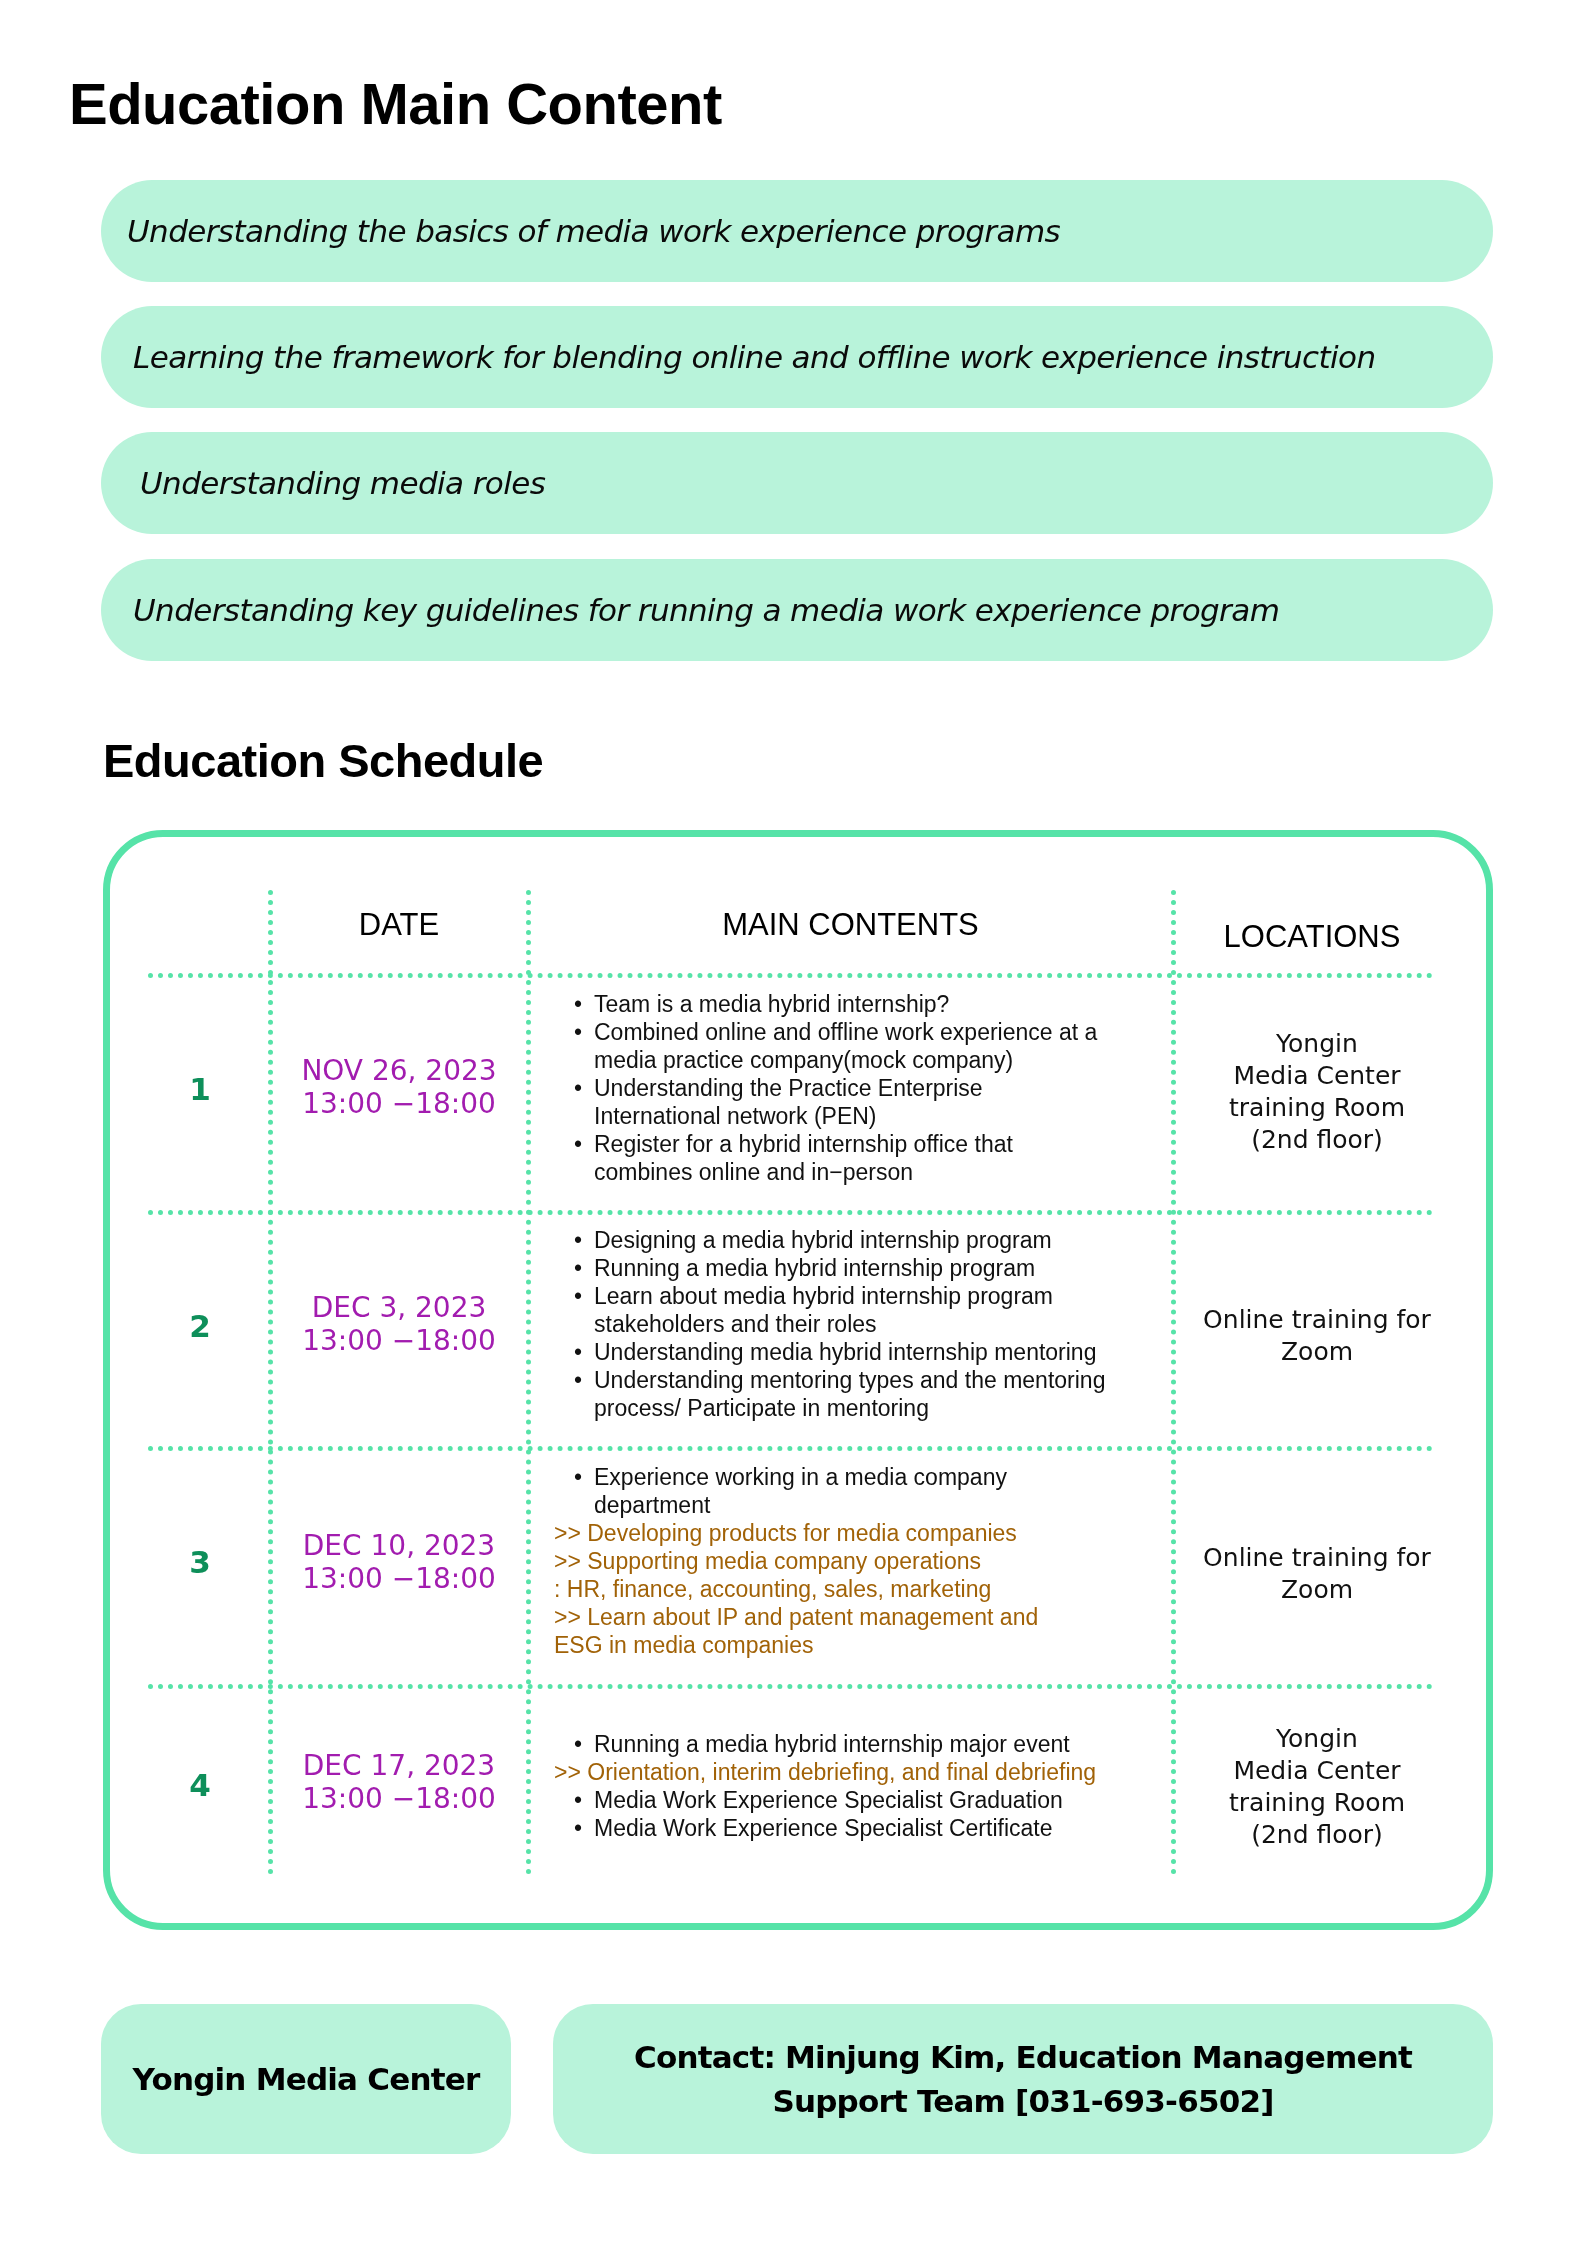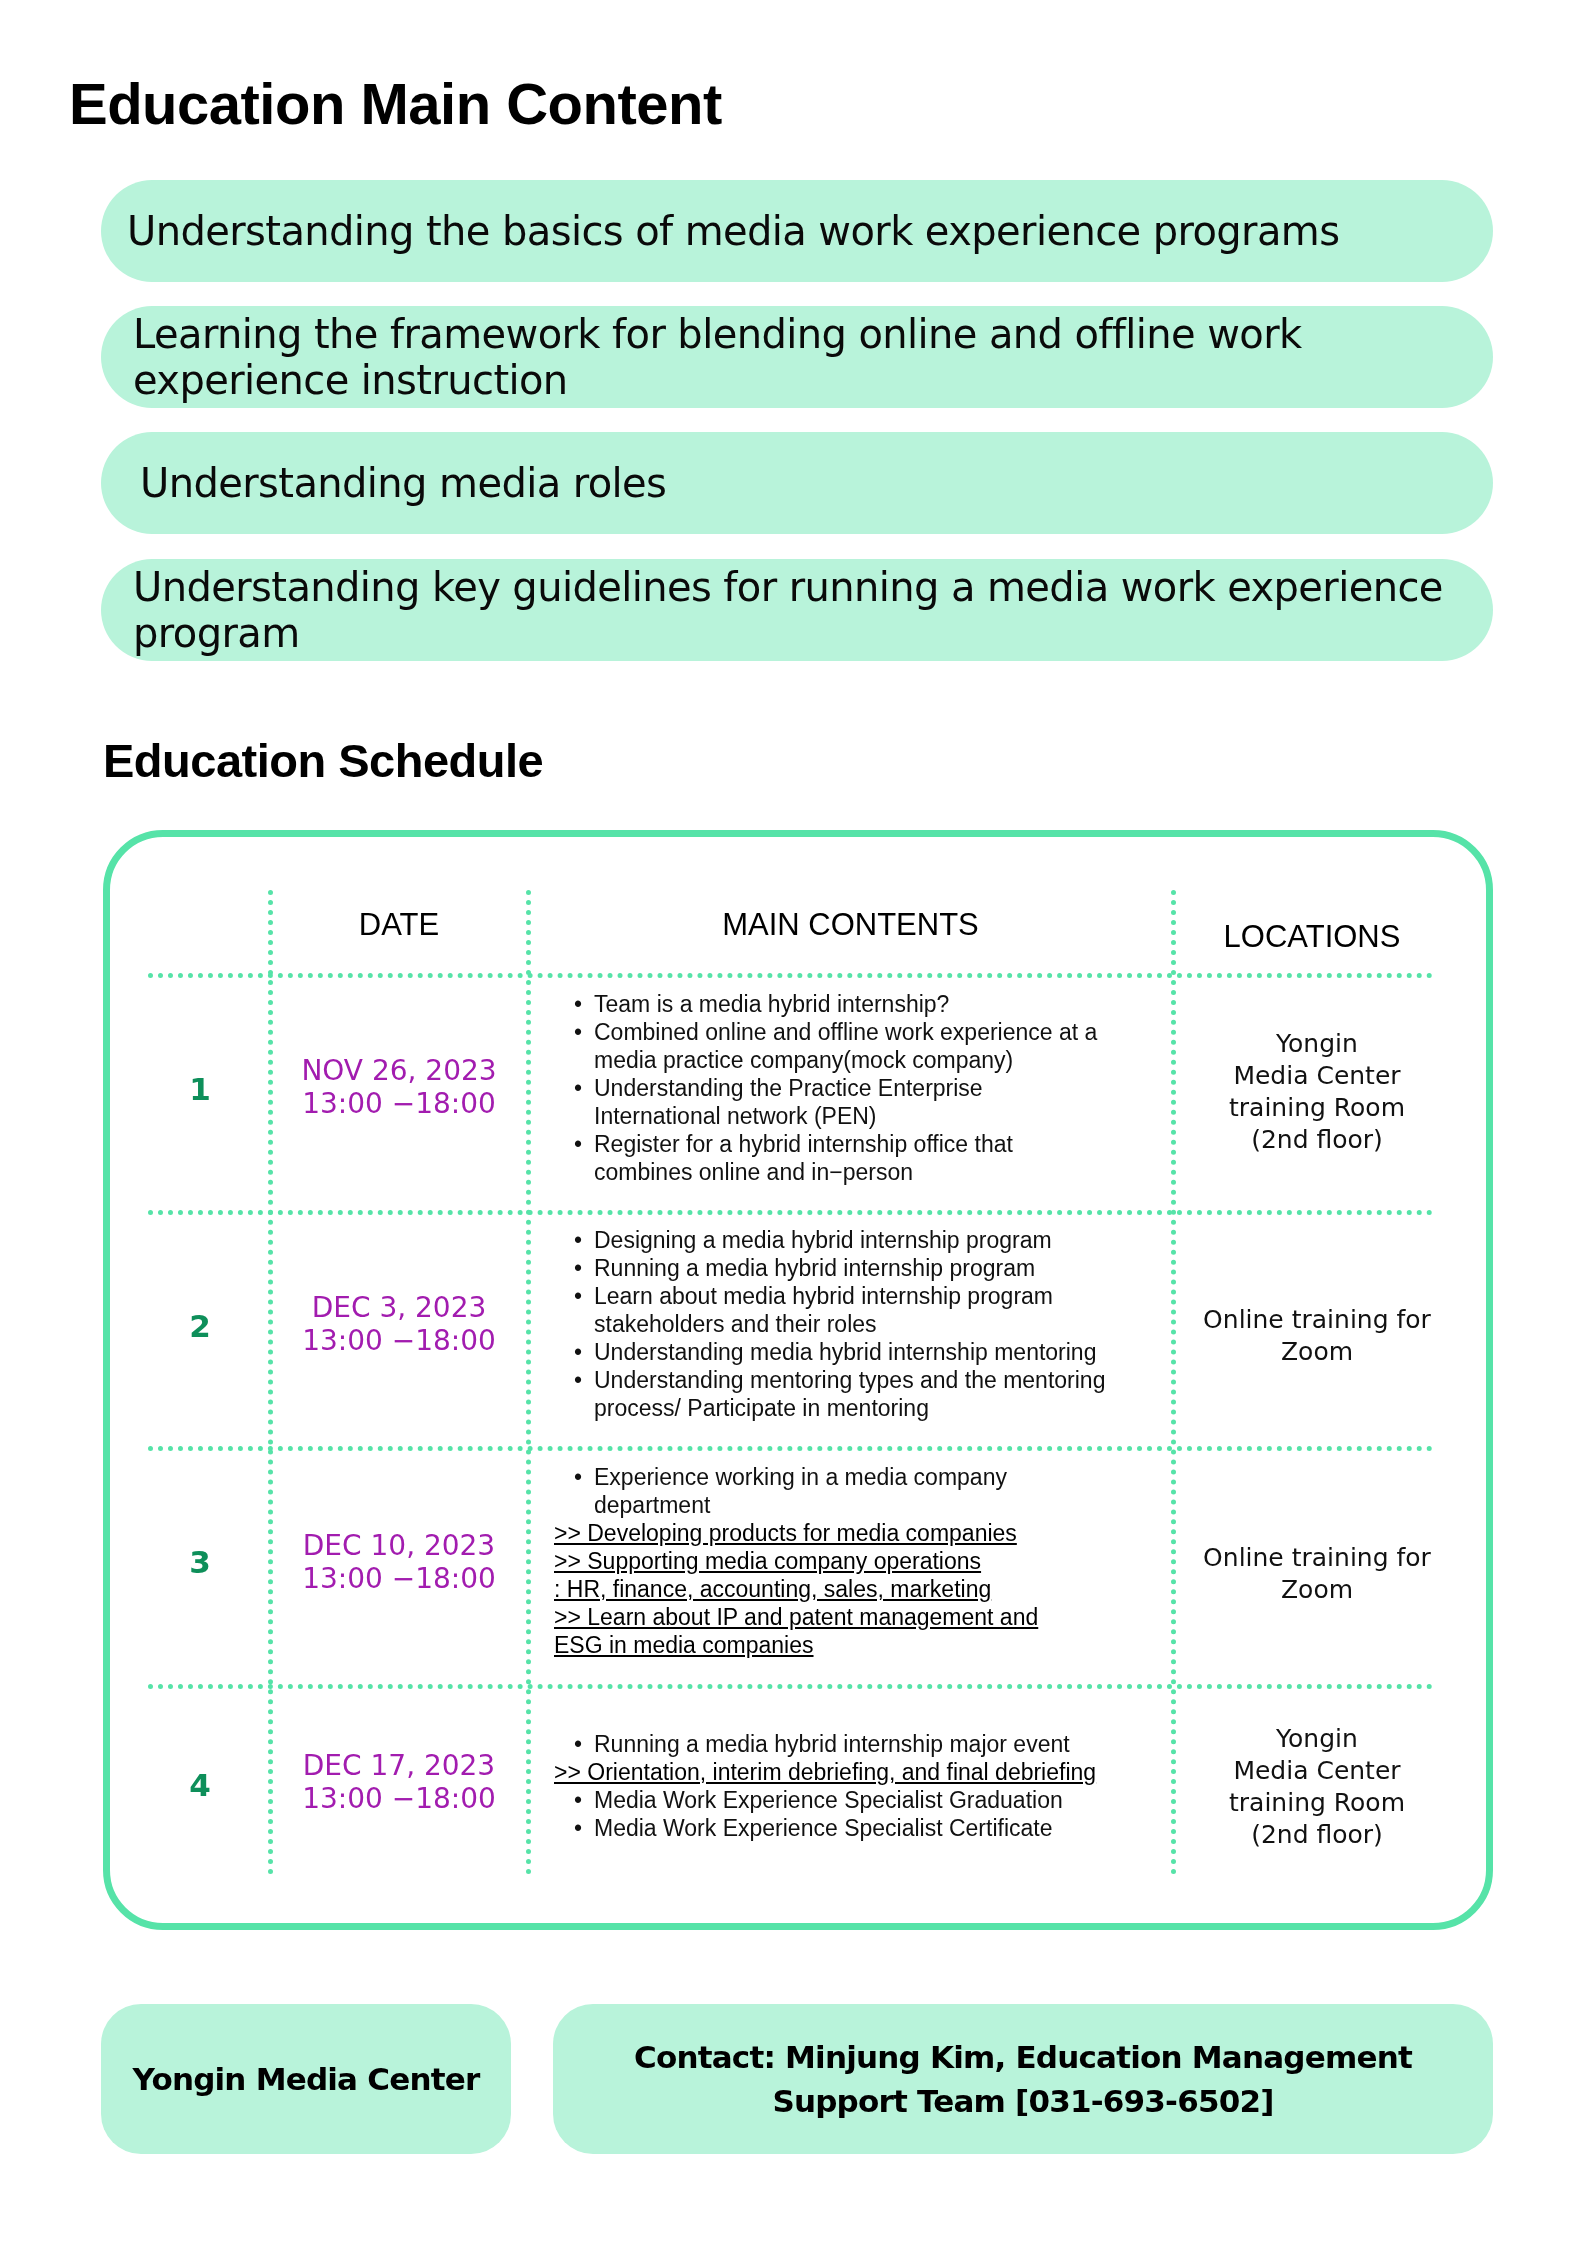--- a/index.html
+++ b/index.html
@@ -9,22 +9,22 @@
     .h1 { position: absolute; left: 69px; top: 70px; margin: 0;
           font-family: "Liberation Sans", sans-serif; font-weight: bold;
           font-size: 58px; letter-spacing: -0.5px; }
     .h2 { position: absolute; left: 103px; top: 733px; margin: 0;
           font-family: "Liberation Sans", sans-serif; font-weight: bold;
           font-size: 47px; letter-spacing: -0.5px; }
 
     .pill { position: absolute; left: 101px; width: 1392px; height: 102px;
             background: #b8f3da; border-radius: 51px;
             display: flex; align-items: center; box-sizing: border-box; }
-    .pill span { font-family: "DejaVu Sans", sans-serif; font-size: 40px;
-                 letter-spacing: -0.6px; color: #0a0a0a; }
+    .pill span { font-family: "DejaVu Sans", sans-serif; font-size: 31px;
+                 letter-spacing: -0.6px; color: #0a0a0a; font-style: italic; }
 
     .schedule { position: absolute; left: 103px; top: 830px; width: 1390px; height: 1100px;
                 border: 7px solid #56e3a8; border-radius: 60px; box-sizing: border-box; }
 
     .vdots { position: absolute; width: 0; border-left: 5px dotted #56e3a8; }
     .hdots { position: absolute; height: 0; border-top: 5px dotted #56e3a8; }
 
     .hdr { position: absolute; font-family: "Liberation Sans", sans-serif;
            font-size: 31px; text-align: center; color: #000; }
 
@@ -32,21 +32,21 @@
            font-family: "DejaVu Sans", sans-serif; font-weight: bold; font-size: 31px;
            color: #0e8f5a; }
 
     .date { position: absolute; left: 270px; width: 258px; text-align: center;
             font-family: "DejaVu Sans", sans-serif; font-size: 28px; line-height: 33px; color: #a21caf; }
 
     .contents { position: absolute; left: 572px; width: 600px;
                 font-family: "Liberation Sans", sans-serif; font-size: 23px; line-height: 28px; color: #111; }
     .contents .item { position: relative; padding-left: 22px; }
     .contents .item::before { content: "•"; position: absolute; left: 2px; top: 0; }
-    .contents .sub { color: #000000; margin-left: -18px; text-decoration: underline; }
+    .contents .sub { color: #a16207; margin-left: -18px; }
 
     .loc { position: absolute; left: 1178px; width: 278px; text-align: center;
            font-family: "DejaVu Sans", sans-serif; font-size: 25px; line-height: 32px; color: #111; }
 
     .footer-box { position: absolute; top: 2004px; height: 150px; background: #b8f3da;
                   border-radius: 40px; display: flex; align-items: center; justify-content: center;
                   text-align: center; font-family: "DejaVu Sans", sans-serif; font-weight: bold;
                   font-size: 31px; letter-spacing: -0.8px; line-height: 44px; color: #000;
                   box-sizing: border-box; }
   </style>

